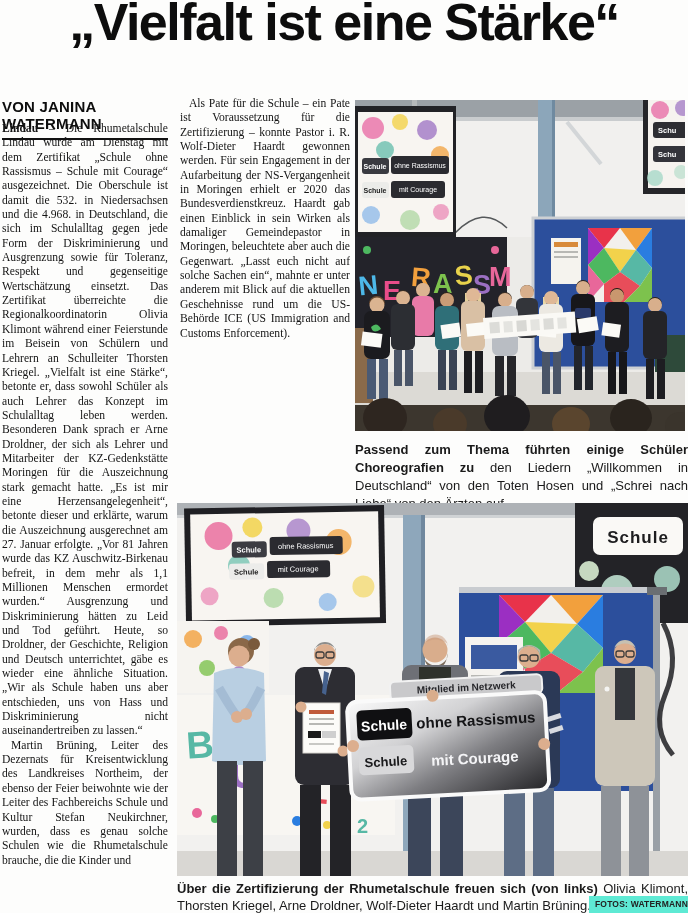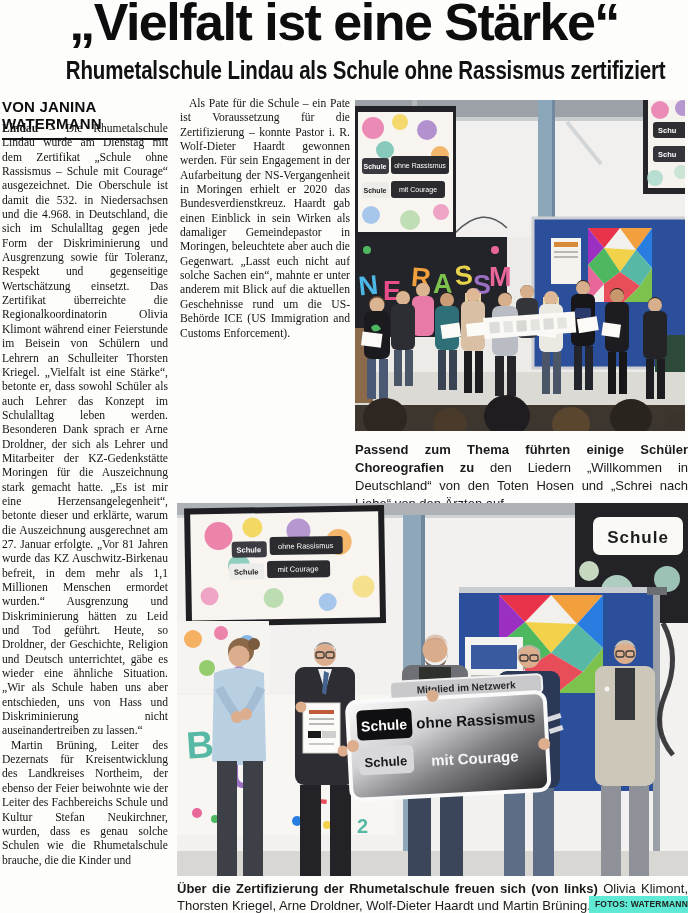--- a/index.html
+++ b/index.html
@@ -35,21 +35,20 @@
         letter-spacing:.2px;color:#222;background:#5eead4;padding-left:6px;}
   svg{display:block;}
   svg text{font-family:"Liberation Sans",sans-serif;}
 </style>
 </head>
 <body>
 
 <div class="page">
 
   <h1 class="headline">„Vielfalt ist eine Stärke“</h1>
-  <h2 class="subheadline"><span class="sub-inner">Rhumetalschule Lindau als Schule ohne Rassismus zertifiziert</span></h2>
   <div class="byline">VON JANINA WATERMANN</div>
 
   <div class="col col1">
     <p class="para"><b class="dateline">Lindau</b><span> – Die Rhumetalschule Lindau wurde am Dienstag mit dem Zertifikat „Schule ohne Rassismus – Schule mit Courage“ ausgezeichnet. Die Oberschule ist damit die 532. in Niedersachsen und die 4.968. in Deutschland, die sich im Schulalltag gegen jede Form der Diskriminierung und Ausgrenzung sowie für Toleranz, Respekt und gegenseitige Wertschätzung einsetzt. Das Zertifikat überreichte die Regionalkoordinatorin Olivia Klimont während einer Feierstunde im Beisein von Schülern und Lehrern an Schulleiter Thorsten Kriegel. „Vielfalt ist eine Stärke“, betonte er, dass sowohl Schüler als auch Lehrer das Konzept im Schulalltag leben werden. Besonderen Dank sprach er Arne Droldner, der sich als Lehrer und Mitarbeiter der KZ-Gedenkstätte Moringen für die Auszeichnung stark gemacht hatte. „Es ist mir eine Herzensangelegenheit“, betonte dieser und erklärte, warum die Auszeichnung ausgerechnet am 27. Januar erfolgte. „Vor 81 Jahren wurde das KZ Auschwitz-Birkenau befreit, in dem mehr als 1,1 Millionen Menschen ermordet wurden.“ Ausgrenzung und Diskriminierung hätten zu Leid und Tod geführt. Heute, so Droldner, der Geschichte, Religion und Deutsch unterrichtet, gäbe es wieder eine ähnliche Situation. „Wir als Schule haben uns aber entschieden, uns von Hass und Diskriminierung nicht auseinandertreiben zu lassen.“</span></p>
     <p class="para indent">Martin Brüning, Leiter des Dezernats für Kreisentwicklung des Landkreises Northeim, der ebenso der Feier beiwohnte wie der Leiter des Fachbereichs Schule und Kultur Stefan Neukirchner, wurden, dass es genau solche Schulen wie die Rhumetalschule brauche, die die Kinder und</p>
   </div>
 
   <div class="col col2">
     <p class="para indent">Als Pate für die Schule – ein Pate ist Voraussetzung für die Zertifizierung – konnte Pastor i. R. Wolf-Dieter Haardt gewonnen werden. Für sein Engagement in der Aufarbeitung der NS-Vergangenheit in Moringen erhielt er 2020 das Bundesverdienstkreuz. Haardt gab einen Einblick in sein Wirken als damaliger Gemeindepastor in Moringen, beleuchtete aber auch die Gegenwart. „Lasst euch nicht auf solche Sachen ein“, mahnte er unter anderem mit Blick auf die aktuellen Geschehnisse rund um die US-Behörde ICE (US Immigration and Customs Enforcement).</p>
   </div>

